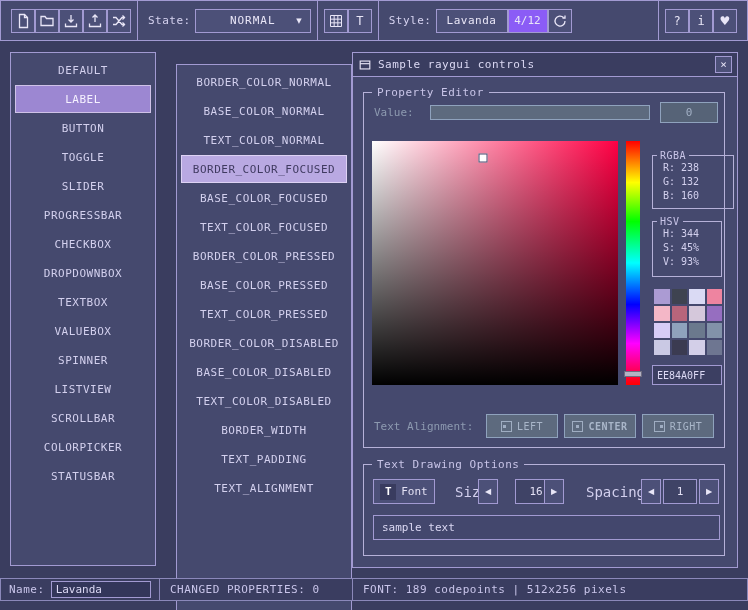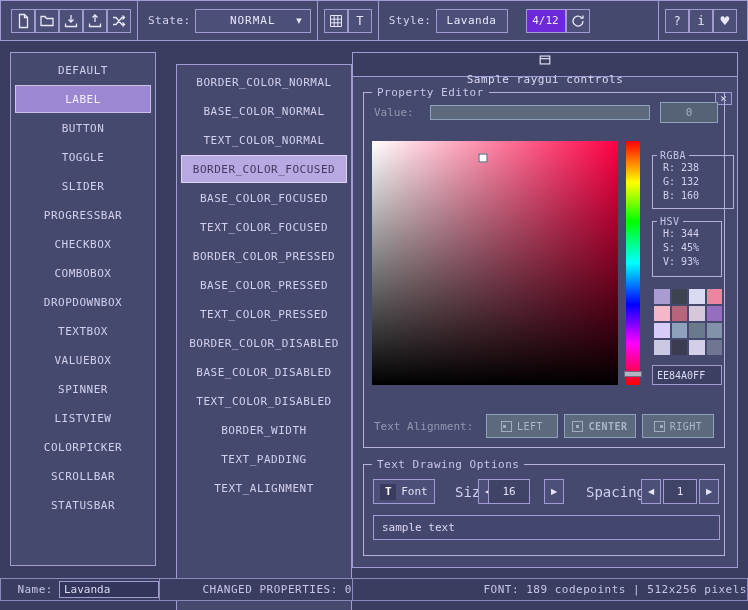--- a/index.html
+++ b/index.html
@@ -16,38 +16,38 @@
            background: #4c5078; border: 1px solid #a29ad2; color: #e9e6f7; font-size: 12px; padding: 0; }
   .btn24 svg { width: 16px; height: 16px; stroke: #e9e6f7; fill: none; stroke-width: 1.3; }
   .sep { width: 1px; align-self: stretch; background: #a29ad2; margin: 0 6px; flex: none; }
   .tb-label { font-size: 11px; color: #d6d3f0; letter-spacing: .5px; margin: 0 4px; flex: none; }
   .dropdown { position: relative; width: 116px; height: 24px; flex: none; display: flex; align-items: center;
               justify-content: center; background: #4c5078; border: 1px solid #a29ad2; font-size: 11px;
               letter-spacing: 1px; color: #e9e6f7; cursor: pointer; }
   .dd-arrow { position: absolute; right: 7px; font-size: 7px; font-family: "DejaVu Sans", sans-serif; }
   .wbtn { width: 72px; height: 24px; flex: none; background: #4c5078; border: 1px solid #a29ad2;
           color: #e9e6f7; font-size: 11px; letter-spacing: .5px; }
-  .vbox-sm { width: 40px; height: 24px; flex: none; background: #6d28d9; border: 1px solid #a29ad2;
-             color: #e9e6f7; font-size: 11px; display: flex; align-items: center; justify-content: center; margin-left: 18px; }
+  .vbox-sm { width: 40px; height: 24px; flex: none; background: #8b5cf6; border: 1px solid #a29ad2;
+             color: #e9e6f7; font-size: 11px; display: flex; align-items: center; justify-content: center; }
   .glyph-sans { font-family: "DejaVu Sans", sans-serif; }
   .spacer { flex: 1; }
 
   
   .list { position: absolute; padding: 2px; }
   .left-list { left: 10px; top: 52px; width: 146px; height: 514px; }
   .mid-list { left: 164px; top: 64px; width: 176px; height: 559px; margin-left: 12px; }
   .list-item { height: 28px; margin: 1px 2px; display: flex; align-items: center; justify-content: center;
                font-size: 11px; letter-spacing: .5px; color: #d3d0ee; border: 1px solid transparent; cursor: pointer; }
   .sel-pressed { background: #9c87d2; border-color: #cfc2e8; color: #f6f2ff; }
   .sel-focused { background: #b9a9e2; border-color: #ddd2f4; color: #3f3a60; }
 
   
   .window { position: absolute; left: 352px; top: 52px; width: 386px; height: 516px; }
   .titlebar { height: 24px; background: #3a3d60; border-bottom: 1px solid #a29ad2;
-              display: flex; align-items: center; gap: 6px; padding: 0 5px; flex-direction: column; }
+              display: flex; align-items: center; gap: 6px; padding: 0 5px; }
   .titlebar svg { width: 14px; height: 14px; stroke: #e9e6f7; fill: none; stroke-width: 1.3; flex: none; }
   .title-text { font-size: 11px; color: #dcd9f4; letter-spacing: .5px; }
   .close-btn { width: 17px; height: 17px; margin-left: auto; background: #4c5078; border: 1px solid #a29ad2;
                color: #e9e6f7; font-size: 11px; line-height: 1; display: flex; align-items: center;
                justify-content: center; padding: 0; }
   .win-content { position: absolute; left: 0; top: 25px; right: 0; bottom: 0; }
 
   .group { position: absolute; border: 1px solid #b6b1d8; }
   .group-label { position: absolute; top: -7px; left: 8px; background: #45496e; padding: 0 5px;
                  font-size: 11px; color: #c9c5e8; letter-spacing: .5px; }
@@ -97,29 +97,29 @@
               justify-content: center; gap: 5px; }
   .t-chip { width: 16px; height: 16px; background: #393c5f; color: #fff; font-size: 11px; font-weight: bold;
             display: flex; align-items: center; justify-content: center; flex: none; }
   .inline-label { position: absolute; top: 19px; font-size: 14px; color: #d3d0ee; margin-left: 12px; }
   .lbl-size { left: 79px; } .lbl-spacing { left: 210px; }
   .arrow-btn { position: absolute; top: 14px; width: 20px; height: 25px; background: #4c5078;
                border: 1px solid #a29ad2; color: #e9e6f7; font-size: 8px; display: flex; align-items: center;
                justify-content: center; padding: 0; }
   .num-box { position: absolute; top: 14px; height: 25px; background: #3f4366; border: 1px solid #a29ad2;
              color: #e3e0f4; font-size: 11px; display: flex; align-items: center; justify-content: center; }
-  .p-szdec { left: 114px; } .p-szval { left: 124px; width: 42px; } .p-szinc { left: 180px; }
+  .p-szdec { left: 114px; } .p-szval { left: 151px; width: 42px; } .p-szinc { left: 180px; }
   .p-spdec { left: 277px; } .p-spval { left: 299px; width: 34px; } .p-spinc { left: 335px; }
   .sample-input { position: absolute; left: 9px; top: 50px; width: 347px; height: 25px; background: #43476d;
                   border: 1px solid #a29ad2; color: #dcd9f4; font-size: 11px; font-family: inherit;
                   padding: 0 8px; outline: none; }
 
   
   .status { position: absolute; top: 578px; height: 23px; background: #3a3d60; border: 1px solid #8b88ba;
-            display: flex; align-items: center; font-size: 11px; color: #c9c5ea; letter-spacing: .5px; justify-content: flex-end; }
+            display: flex; align-items: center; font-size: 11px; color: #c9c5ea; letter-spacing: .5px; }
   .seg1 { left: 0; width: 160px; padding-left: 8px; gap: 6px; }
   .seg2 { left: 159px; width: 194px; padding-left: 10px; }
   .seg3 { left: 352px; width: 396px; padding-left: 10px; }
   .name-input { width: 100px; height: 17px; background: #33365a; border: 1px solid #a29ad2; color: #dcd9f4;
                 font-size: 11px; font-family: inherit; padding: 0 4px; outline: none; }
 </style>
 </head>
 <body>
 
 <div class="app">
@@ -195,28 +195,27 @@
   </div>
 
   <div class="panel list left-list">
       <div class="list-item">DEFAULT</div>
       <div class="list-item sel-pressed">LABEL</div>
       <div class="list-item">BUTTON</div>
       <div class="list-item">TOGGLE</div>
       <div class="list-item">SLIDER</div>
       <div class="list-item">PROGRESSBAR</div>
       <div class="list-item">CHECKBOX</div>
-      <div class="list-item">COMBOBOX</div>
       <div class="list-item">DROPDOWNBOX</div>
       <div class="list-item">TEXTBOX</div>
       <div class="list-item">VALUEBOX</div>
       <div class="list-item">SPINNER</div>
       <div class="list-item">LISTVIEW</div>
+      <div class="list-item">SCROLLBAR</div>
       <div class="list-item">COLORPICKER</div>
-      <div class="list-item">SCROLLBAR</div>
       <div class="list-item">STATUSBAR</div>
     </div>
 
   <div class="panel list mid-list">
       <div class="list-item">BORDER_COLOR_NORMAL</div>
       <div class="list-item">BASE_COLOR_NORMAL</div>
       <div class="list-item">TEXT_COLOR_NORMAL</div>
       <div class="list-item sel-focused">BORDER_COLOR_FOCUSED</div>
       <div class="list-item">BASE_COLOR_FOCUSED</div>
       <div class="list-item">TEXT_COLOR_FOCUSED</div>

